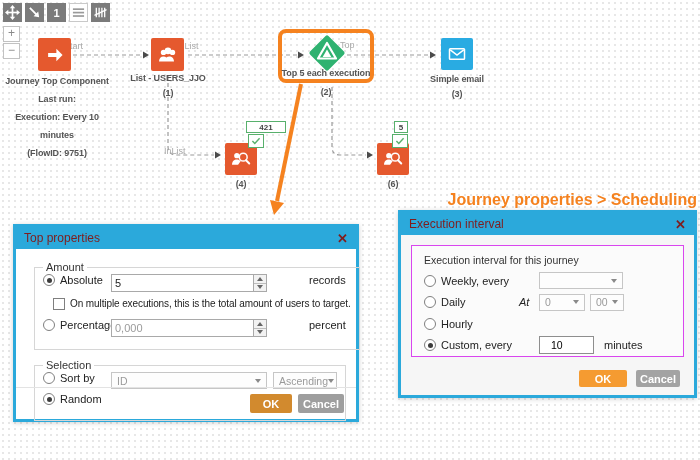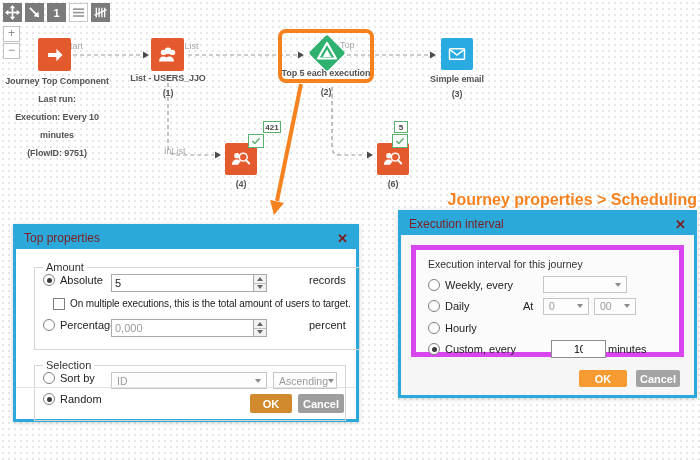--- a/index.html
+++ b/index.html
@@ -80,30 +80,30 @@
   .sel .chev{ margin-left:auto; width:0; height:0; border-left:3.5px solid transparent;
     border-right:3.5px solid transparent; border-top:4px solid #8a8a8a; }
   .w-field{ width:156px; } .w-order{ width:64px; margin-left:6px; }
   .dlg-footer{ position:absolute; left:0; right:0; bottom:0; height:32px; border-top:1px solid #e3e3e3;
     display:flex; align-items:center; justify-content:flex-end; gap:6px; padding-right:12px; }
   .btn{ height:19px; color:#fff; font-weight:bold; font-size:11px; display:flex; align-items:center;
     justify-content:center; border-radius:2px; cursor:pointer; }
   .btn-ok{ width:42px; background:#d28a2e; } .btn-cancel{ width:46px; background:#9e9e9e; }
 
   .dlg-exec{ left:398px; top:210px; width:299px; height:188px; background:#f6f6f6; }
-  .exec-panel{ margin:10px 10px 0 10px; height:112px; border:5px solid #d946ef; background:#fbfbfb;
+  .exec-panel{ margin:10px 10px 0 10px; height:112px; border:1px solid #d946ef; background:#fbfbfb;
     padding:8px 8px 0 12px; }
   .exec-caption{ font-size:10.5px; color:#333; height:16px; }
   .exec-row{ position:relative; display:flex; align-items:center; height:21.5px; }
   .abs{ position:absolute; }
   .sel-weekly{ left:115px; width:84px; } .sel-hour{ left:115px; width:46px; }
-  .sel-min{ left:166px; width:42px;align-items:center; }
-  .at-lbl{ left:95px; }
-  .exec-input{ left:123px; width:55px; height:18px; border:1px solid #8e8e8e; background:#fff;
-    font-size:10.5px; padding:0 22px; font-family:"Liberation Sans",sans-serif; outline:none; }
+  .sel-min{ left:166px; width:34px;align-items:center; }
+  .at-lbl{ left:95px;font-style:italic; }
+  .exec-input{ left:115px; width:55px; height:18px; border:1px solid #8e8e8e; background:#fff;
+    font-size:10.5px; padding:0 11px; font-family:"Liberation Sans",sans-serif; outline:none; }
   .min-lbl{ left:180px; }
   .exec-footer{ display:flex; justify-content:flex-end; gap:9px; padding-right:14px; margin-top:13px; }
   .btn-ok-exec{ width:48px; height:17px; background:#f59b31; }
   .btn-cancel-exec{ width:44px; height:17px; background:#a3a3a3; }
 </style>
 </head>
 <body>
 
 <div class="stage">
 
@@ -222,21 +222,21 @@
   </div>
 
   <div class="node orange" style="left:225px;top:143px;width:32px;height:32px">
     <svg width="24" height="24" viewBox="0 0 32 32">
       <circle cx="10.5" cy="11.5" r="3.6" fill="#fff"></circle>
       <path d="M4 23.5c0-4.3 2.9-6.8 6.5-6.8 2 0 3.8.8 5 2.2 l-3.4 4.6z" fill="#fff"></path>
       <circle cx="19" cy="13.5" r="5.2" fill="none" stroke="#fff" stroke-width="2"></circle>
       <line x1="22.7" y1="17.6" x2="27" y2="22" stroke="#fff" stroke-width="2.6" stroke-linecap="round"></line>
     </svg>
   </div>
-  <div class="badge" style="left:263px;top:121px;width:18px">421</div>
+  <div class="badge" style="left:246px;top:121px;width:40px">421</div>
   <div class="checkbadge" style="left:248px;top:134px">
     <svg width="10" height="8" viewBox="0 0 12 10">
       <polyline points="1.5,5 4.5,8 10.5,1.5" fill="none" stroke="#58b06c" stroke-width="1.8"></polyline>
     </svg>
   </div>
   <div class="node-label" style="left:209px;top:179px;width:64px">(4)</div>
 
   <div class="node orange" style="left:377px;top:143px;width:32px;height:32px">
     <svg width="24" height="24" viewBox="0 0 32 32">
       <circle cx="10.5" cy="11.5" r="3.6" fill="#fff"></circle>

